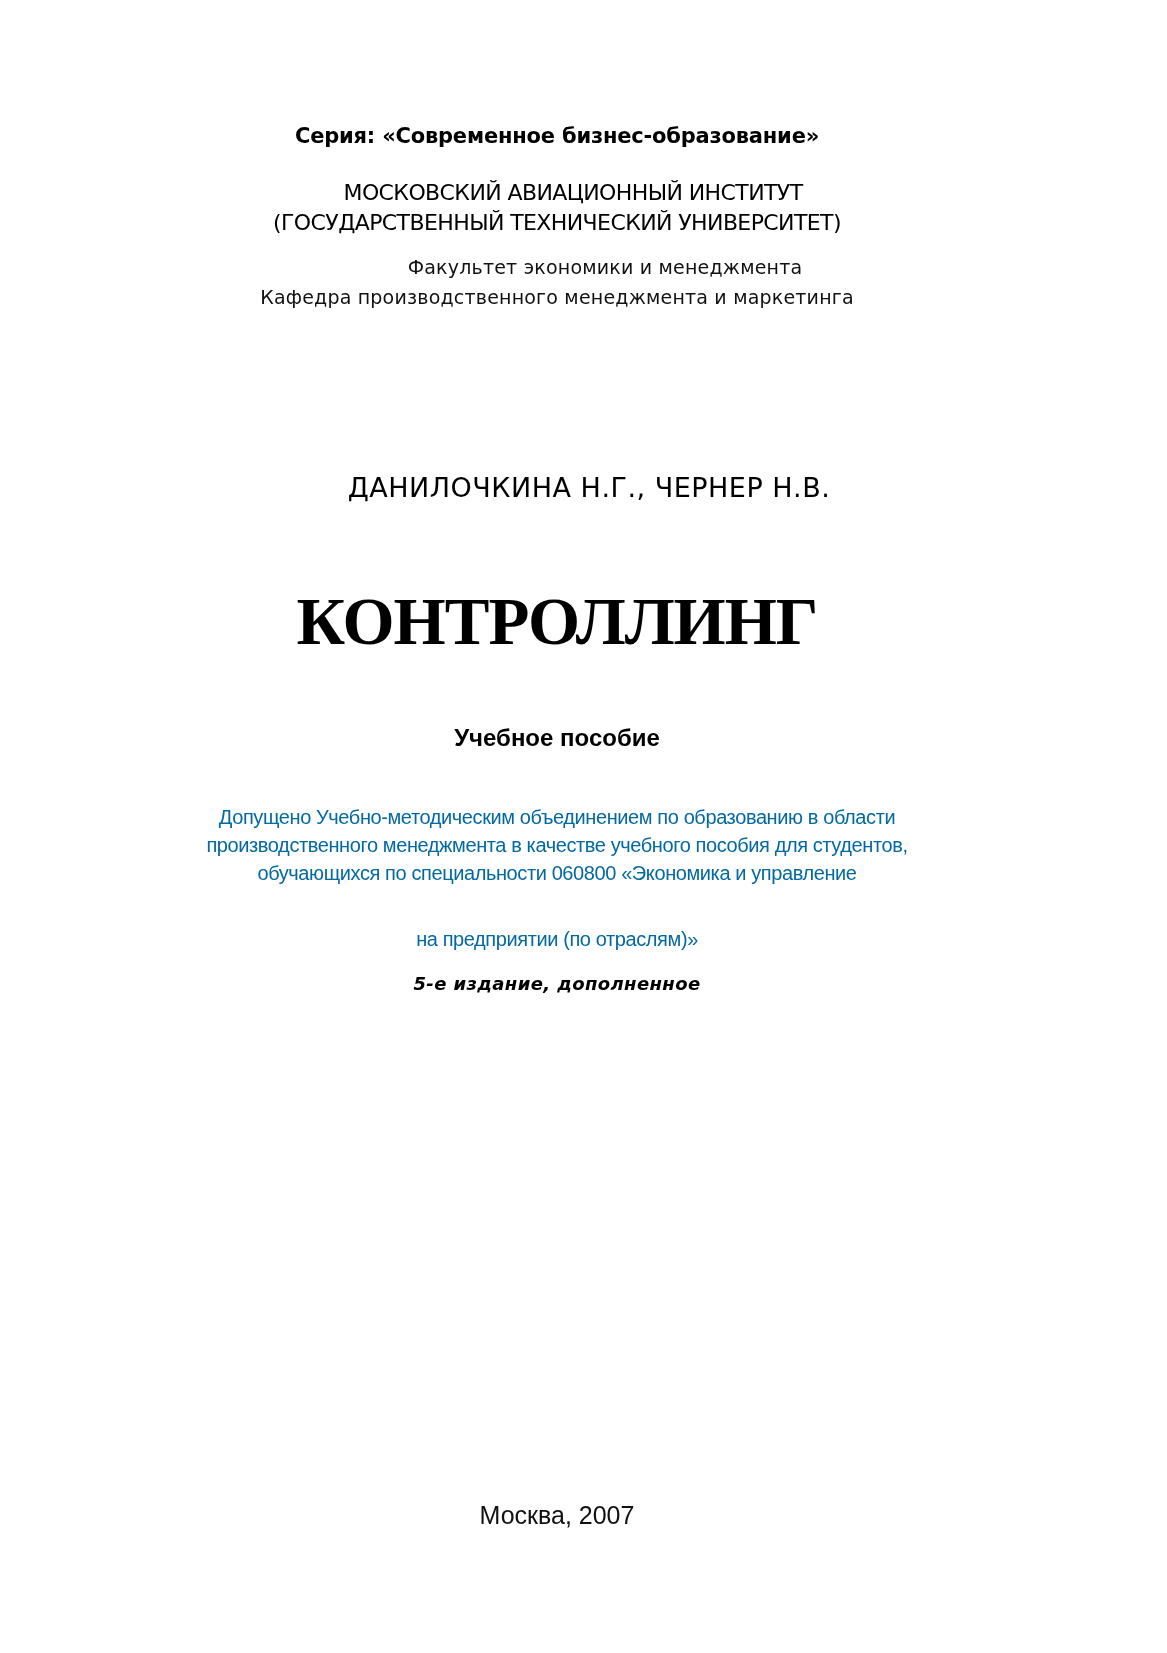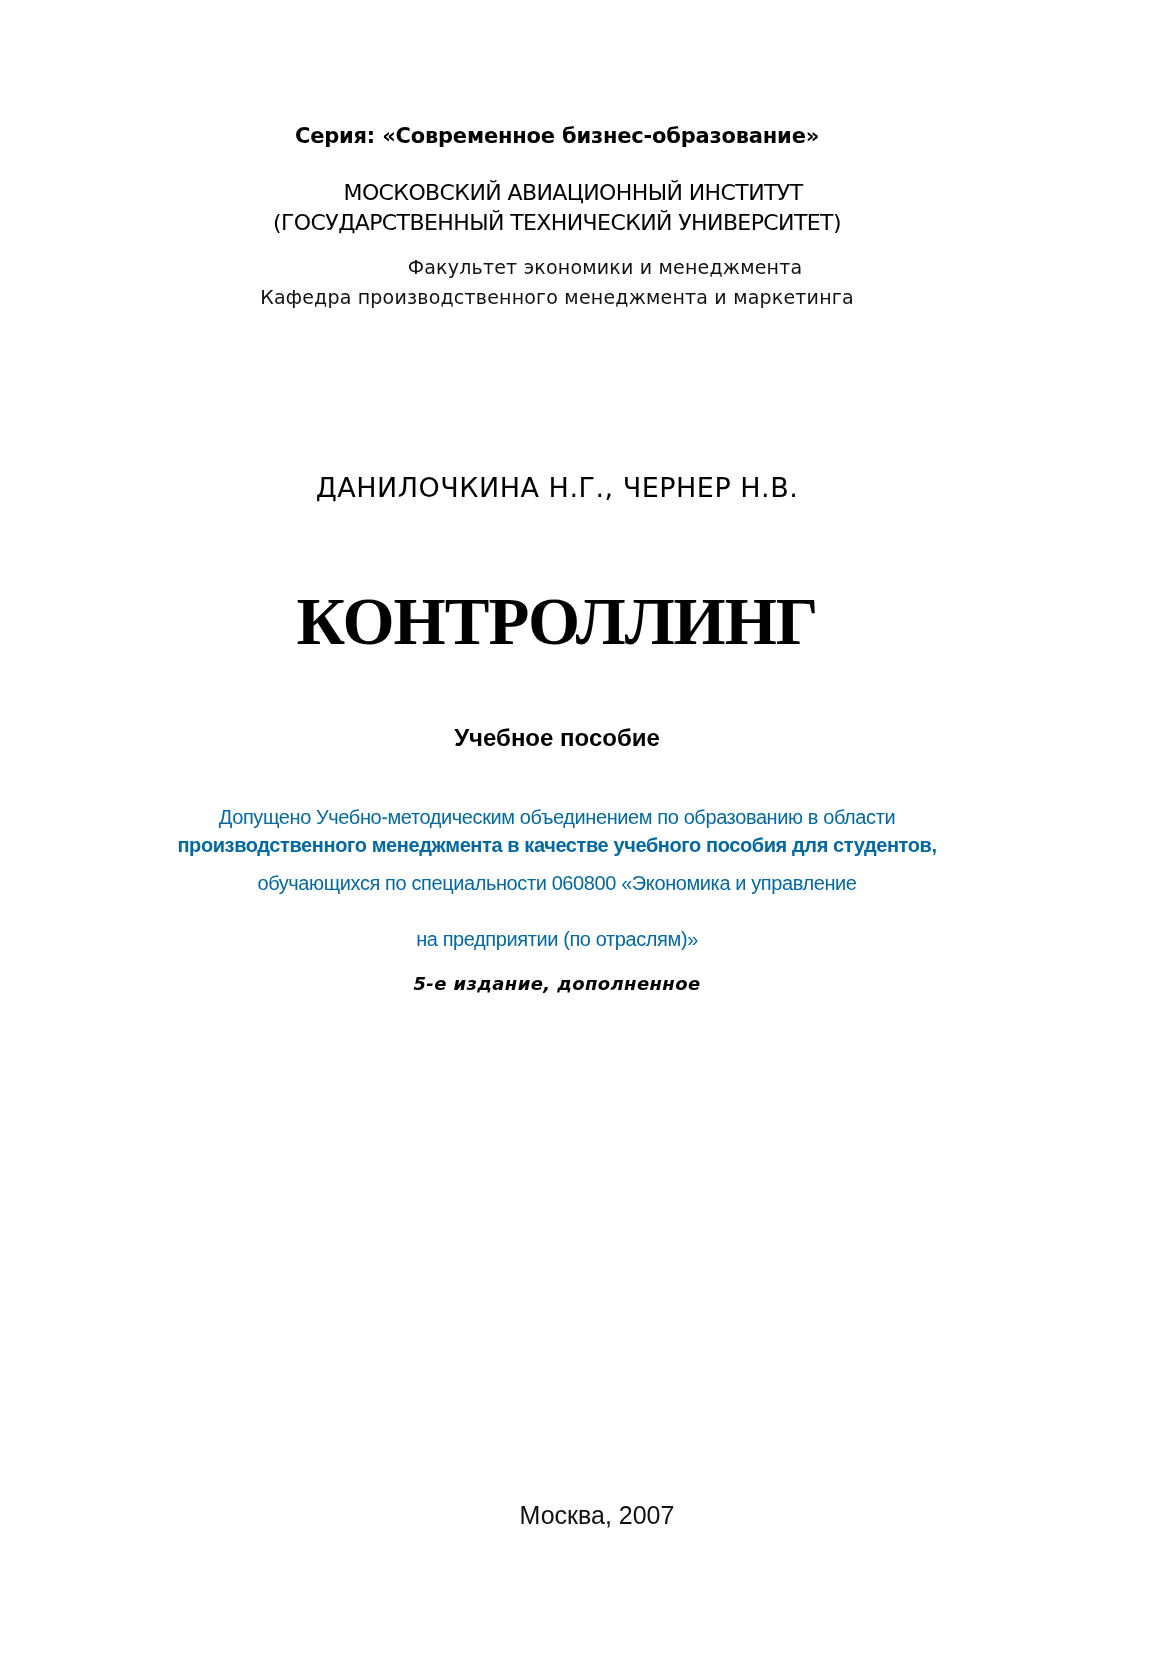--- a/index.html
+++ b/index.html
@@ -41,20 +41,21 @@
       letter-spacing: 0.2px;
       color: #111;
     }
     .faculty-1 { top: 258px; padding-left: 48px; }
     .faculty-2 { top: 288px; }
     .authors {
       top: 474px;
       font-size: 27px;
       font-weight: normal;
       letter-spacing: 0.5px;
+      padding-left: 32px;
     }
     .title {
       top: 588px;
       font-size: 67px;
       font-weight: bold;
       letter-spacing: -1px;
       font-family: Liberation Serif, serif;
     }
     .subtitle {
       top: 726px;
@@ -62,36 +63,35 @@
       font-weight: bold;
       font-family: "Liberation Sans", sans-serif;
     }
     .approval {
       font-size: 20px;
       letter-spacing: -0.4px;
       color: #0369a1;
       font-family: "Liberation Sans", sans-serif;
     }
     .approval-0 { top: 807px; }
-    .approval-1 { top: 835px; font-weight: bold; }
-    .approval-2 { top: 863px; margin-top: 10px; }
+    .approval-1 { top: 835px; }
+    .approval-2 { top: 863px; }
     .approval-3 { top: 929px; }
     .edition {
       top: 975px;
       font-size: 18px;
       font-weight: bold;
       font-style: italic;
       letter-spacing: 0.4px;
     }
     .city {
       top: 1503px;
       font-size: 25px;
       font-family: "Liberation Sans", sans-serif;
       color: #111;
-      padding-left: 40px;
     }
   </style>
 </head>
 <body>
 
 <div>
   <div class="line series">Серия: «Современное бизнес-образование»</div>
 
   <div class="line inst inst-1">МОСКОВСКИЙ АВИАЦИОННЫЙ ИНСТИТУТ</div>
   <div class="line inst inst-2">(ГОСУДАРСТВЕННЫЙ ТЕХНИЧЕСКИЙ УНИВЕРСИТЕТ)</div>

